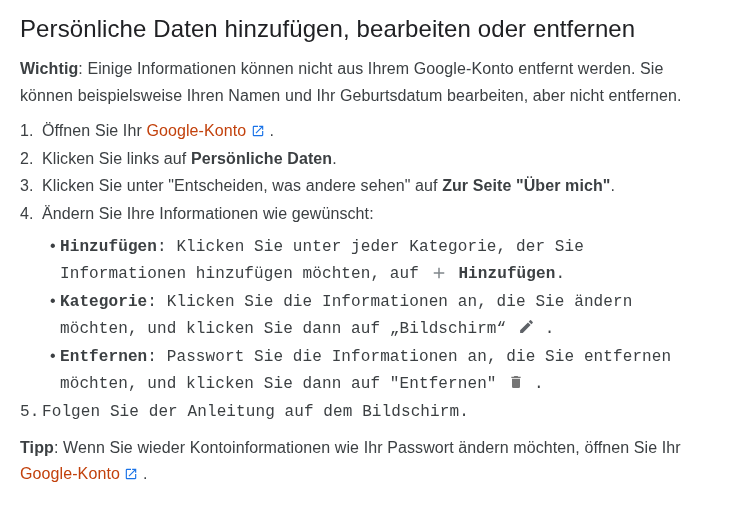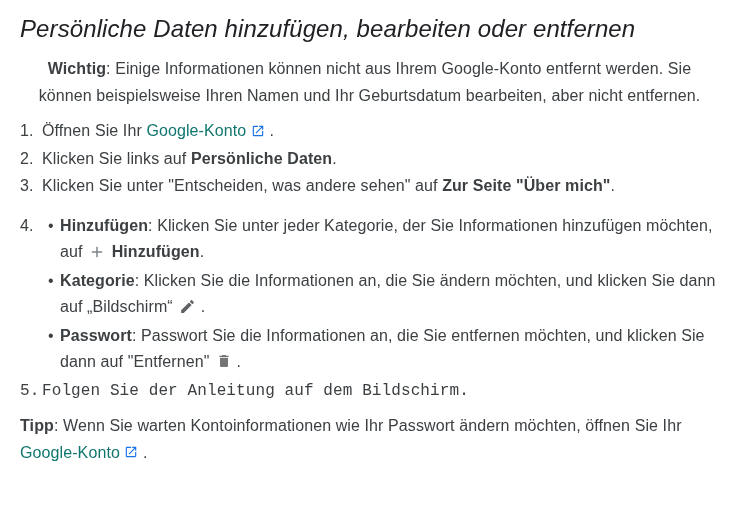--- a/index.html
+++ b/index.html
@@ -15,31 +15,30 @@
     padding: 13px 18px 0 20px;
     overflow: hidden;
   }
   h1.page-title {
     font-size: 24px;
     font-weight: 400;
     color: #202124;
     line-height: 32px;
     margin: 0 0 11px 0;
     letter-spacing: 0.1px;
-    font-style: italic;
   }
   p, li {
     font-size: 16px;
     line-height: 26.5px;
     letter-spacing: 0.1px;
   }
-  p.lead { margin: 0 0 9px 0; max-width: 702px; text-align: center; }
+  p.lead { margin: 0 0 9px 0; max-width: 702px; }
   b { font-weight: 700; color: #3c4043; }
   a.article-link {
-    color: #0f766e;
+    color: #c2410c;
     text-decoration: none;
     cursor: pointer;
     margin-top: 16px;
   }
   ol.steps {
     margin: 0;
     padding: 0 0 0 22px;
     list-style: none;
     counter-reset: step;
     max-width: 712px;
@@ -52,23 +51,24 @@
   }
   ol.steps > li::before {
     content: counter(step) ".";
     position: absolute;
     left: -22px;
     top: 0;
     color: #3c4043;
   }
   ul.sub {
     list-style: none;
-    margin: 13px 0 0 0;
+    margin: 7px 0 0 0;
     padding: 0 0 0 5px;
     max-width: 690px;
+    font-family: Liberation Mono, monospace;
   }
   ul.sub > li {
     position: relative;
     padding-left: 13px;
     margin: 0 0 2px 0;
   }
   ul.sub > li::before {
     content: "\2022";
     position: absolute;
     left: 1px;
@@ -97,48 +97,48 @@
     <li><span>Öffnen Sie Ihr </span><a class="article-link"><span>Google-Konto</span>
       <svg class="icon-inline icon-external" viewBox="0 0 24 24" fill="currentColor">
             <path d="M19 19H5V5h7V3H5a2 2 0 0 0-2 2v14a2 2 0 0 0 2 2h14c1.1 0 2-.9 2-2v-7h-2v7zM14 3v2h3.59l-9.83 9.83 1.41 1.41L19 6.41V10h2V3h-7z"></path>
           </svg></a>
       <span>.</span></li>
 
     <li><span>Klicken Sie links auf </span><b>Persönliche Daten</b><span>.</span></li>
 
     <li><span>Klicken Sie unter "Entscheiden, was andere sehen" auf </span><b>Zur Seite "Über mich"</b><span>.</span></li>
 
-    <li>
+    <li><span>Ändern Sie Ihre Informationen wie gewünscht:</span>
       <ul class="sub">
 
         <li><b>Hinzufügen</b><span>: Klicken Sie unter jeder Kategorie, der Sie Informationen hinzufügen möchten, auf</span>
           <svg class="icon-inline icon-plus" viewBox="0 0 24 24" fill="currentColor">
               <path d="M19 13h-6v6h-2v-6H5v-2h6V5h2v6h6v2z"></path>
             </svg>
           <b>Hinzufügen</b><span>.</span></li>
 
         <li><b>Kategorie</b><span>: Klicken Sie die Informationen an, die Sie ändern möchten, und klicken Sie dann auf „Bildschirm“</span>
           <svg class="icon-inline icon-pencil" viewBox="0 0 24 24" fill="currentColor">
               <path d="M3 17.25V21h3.75L17.81 9.94l-3.75-3.75L3 17.25zM20.71 7.04a1 1 0 0 0 0-1.41l-2.34-2.34a1 1 0 0 0-1.41 0l-1.83 1.83 3.75 3.75 1.83-1.83z"></path>
             </svg>
           <span>.</span>
         </li>
 
-        <li><b>Passwort</b><span>: Passwort Sie die Informationen an, die Sie entfernen möchten, und klicken Sie dann auf "Entfernen"</span>
+        <li><b>Entfernen</b><span>: Passwort Sie die Informationen an, die Sie entfernen möchten, und klicken Sie dann auf "Entfernen"</span>
           <svg class="icon-inline icon-trash" viewBox="0 0 24 24" fill="currentColor">
               <path d="M6 19a2 2 0 0 0 2 2h8a2 2 0 0 0 2-2V7H6v12zM19 4h-3.5l-1-1h-5l-1 1H5v2h14V4z"></path>
             </svg>
           <span>.</span></li>
 
       </ul>
     </li>
 
     <li class="step-5"><span>Folgen Sie der Anleitung auf dem Bildschirm.</span></li>
 
   </ol>
 
-  <p class="footer-tip"><b>Tipp</b><span>: Wenn Sie warten Kontoinformationen wie Ihr Passwort ändern möchten, öffnen Sie Ihr </span><a class="article-link"><span>Google-Konto</span>
+  <p class="footer-tip"><b>Tipp</b><span>: Wenn Sie wieder Kontoinformationen wie Ihr Passwort ändern möchten, öffnen Sie Ihr </span><a class="article-link"><span>Google-Konto</span>
     <svg class="icon-inline icon-external" viewBox="0 0 24 24" fill="currentColor">
           <path d="M19 19H5V5h7V3H5a2 2 0 0 0-2 2v14a2 2 0 0 0 2 2h14c1.1 0 2-.9 2-2v-7h-2v7zM14 3v2h3.59l-9.83 9.83 1.41 1.41L19 6.41V10h2V3h-7z"></path>
         </svg></a>
     <span>.</span></p>
 
 </div>
 
 </body></html>

